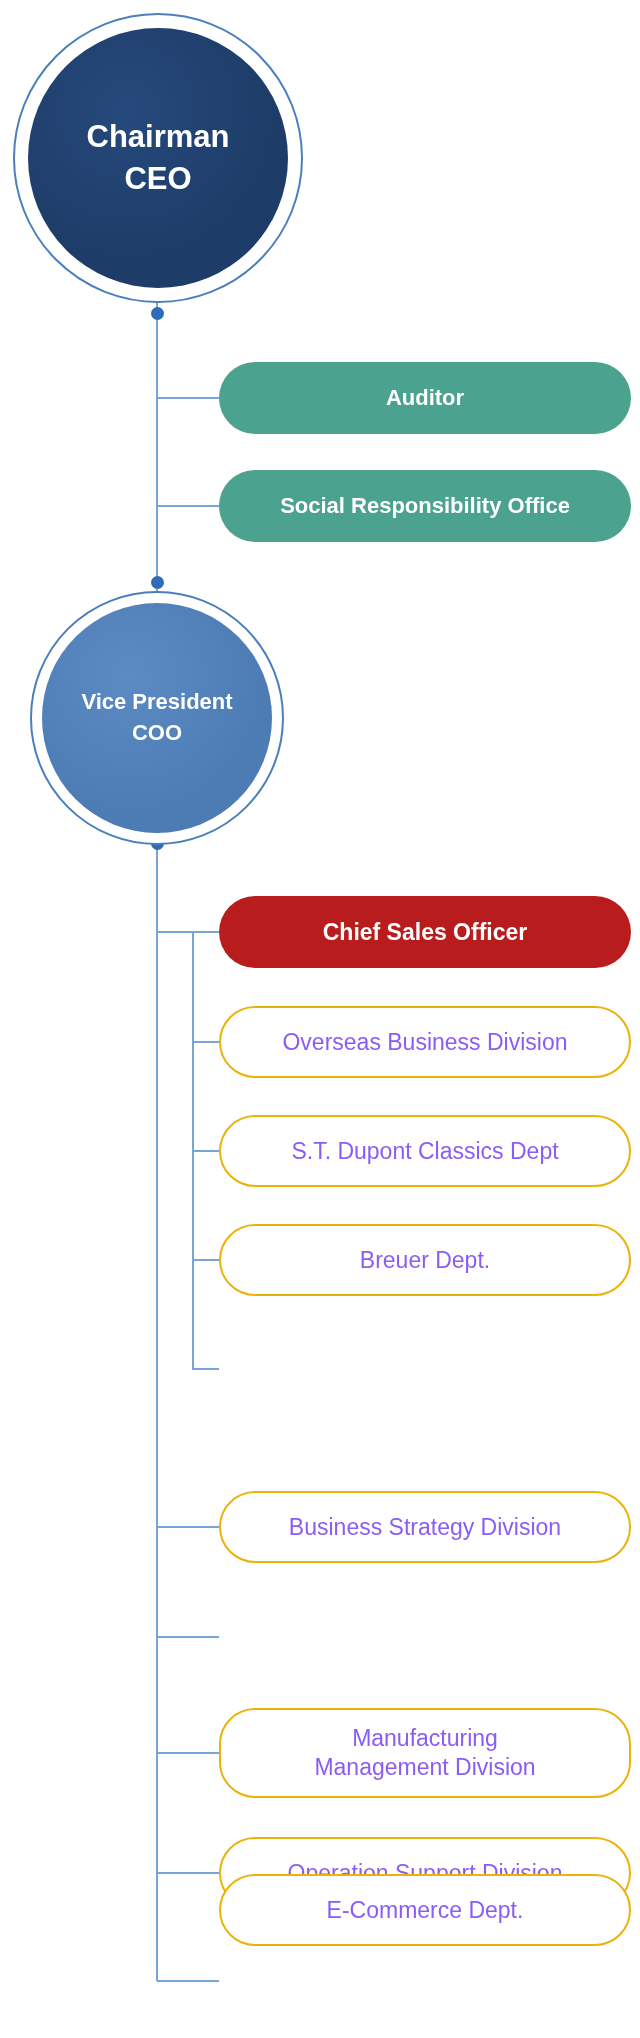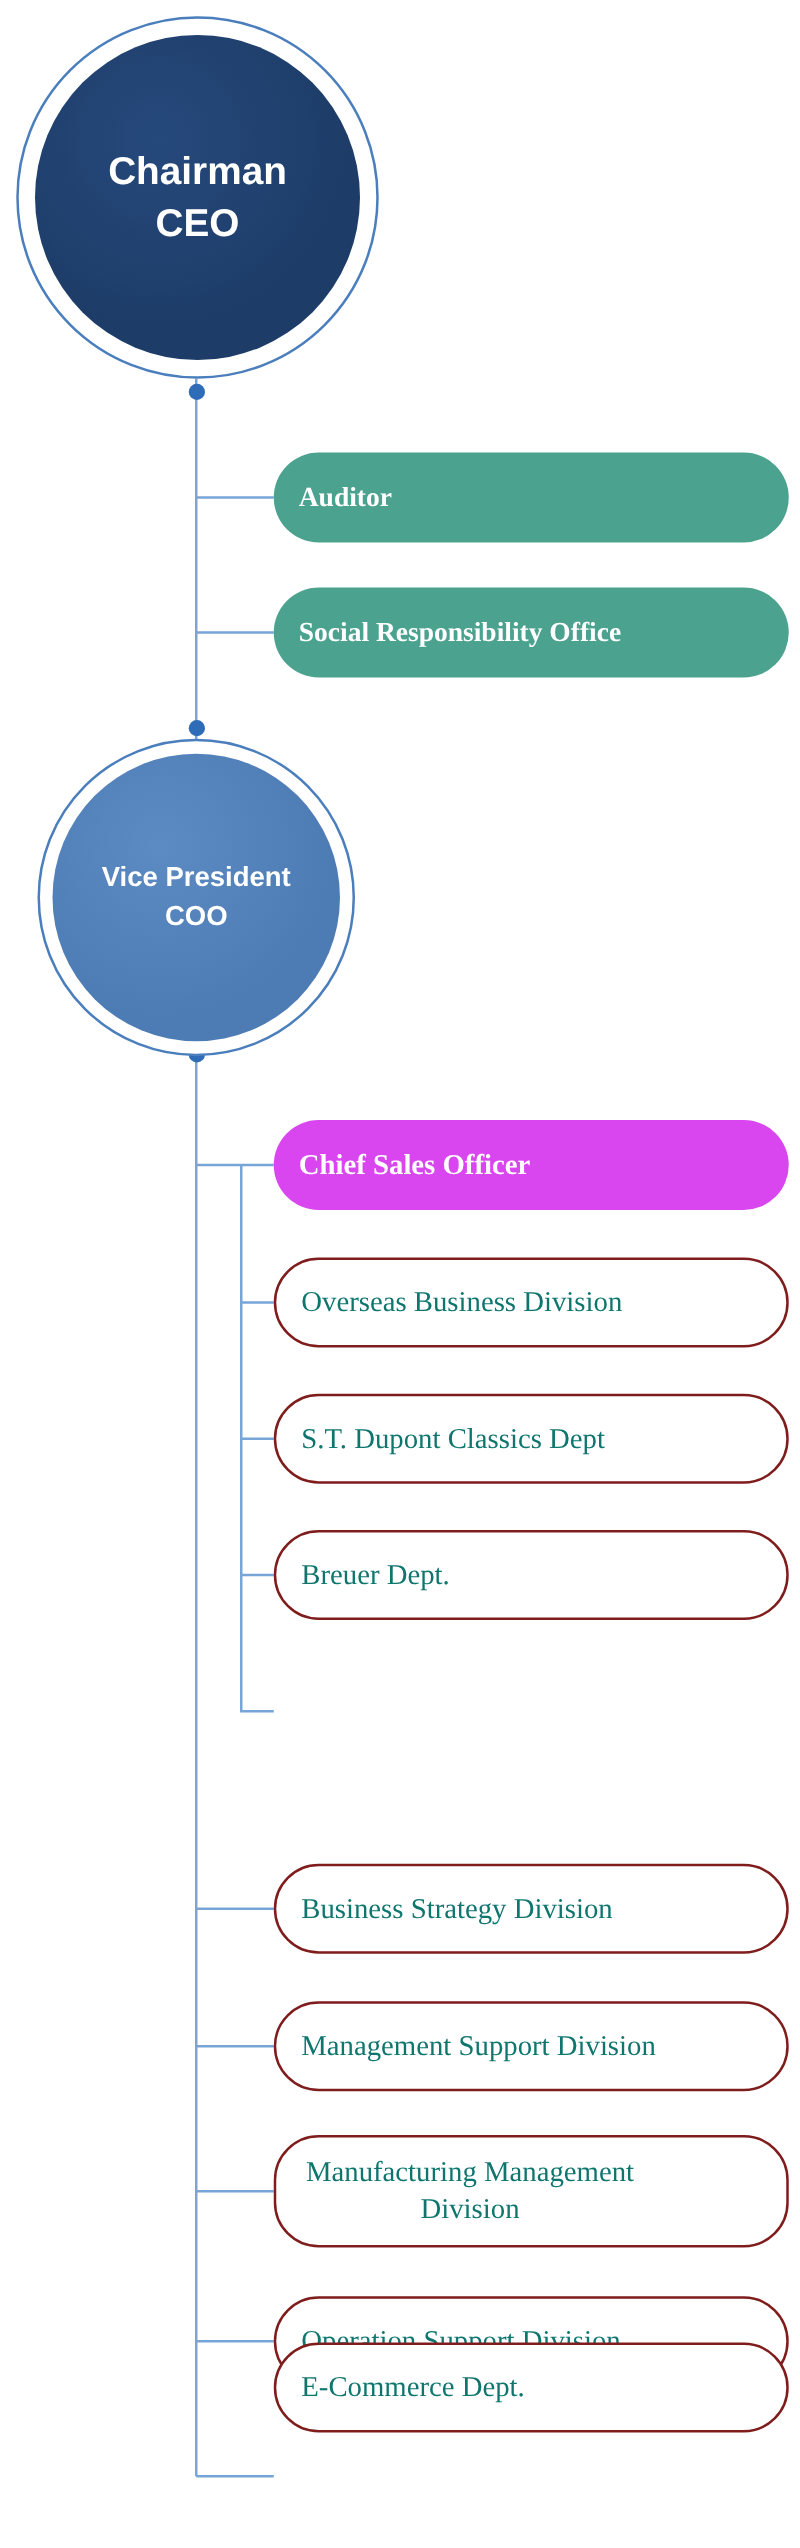--- a/index.html
+++ b/index.html
@@ -17,26 +17,26 @@
   .circle {
     position:absolute; border-radius:50%; color:#ffffff; font-weight:700;
     display:flex; flex-direction:column; align-items:center; justify-content:center;
     text-align:center;
   }
   .circle.chairman { background:radial-gradient(circle at 38% 32%, #26497c 0%, #1d3c67 65%); font-size:31px; line-height:1.35; }
   .circle.vp { background:radial-gradient(circle at 38% 32%, #5c8ac2 0%, #4d7cb5 65%); font-size:22px; line-height:1.4; }
   
   .pill {
     position:absolute; left:219px; width:412px; height:72px; border-radius:36px;
-    display:flex; align-items:center; justify-content:flex-start; text-align:center;
-    box-sizing:border-box; font-size:23px; line-height:1.25; padding:0 20px;font-family:Liberation Serif, serif;
+    display:flex; align-items:center; justify-content:center; text-align:center;
+    box-sizing:border-box; font-size:23px; line-height:1.25; padding:0 20px;
   }
   .pill.teal { background:#4ba28e; color:#ffffff; font-weight:700; font-size:22px; }
-  .pill.gray { background:#d946ef; color:#ffffff; font-weight:700; }
-  .pill.outline { background:#ffffff; border:2px solid #7f1d1d; color:#0f766e; font-weight:400; }
+  .pill.gray { background:#b91c1c; color:#ffffff; font-weight:700; }
+  .pill.outline { background:#ffffff; border:2px solid #eab308; color:#8b5cf6; font-weight:400; }
   .pill.tall { height:90px; }
   .pill.tall .pill-label { display:inline-block; max-width:270px; }
 </style>
 </head>
 <body>
 
 <div class="canvas">
 
   <div class="line vline" style="left:156px; top:303px; height:1678px;"></div>
   <div class="line vline" style="left:192px; top:932px; height:437px;"></div>
@@ -88,23 +88,20 @@
   <div class="pill outline" style="top:1224px;">
     <span class="pill-label">Breuer Dept.</span>
   </div>
   <div class="pill outline" style="top:1115px;">
     <span class="pill-label">S.T. Dupont Classics Dept</span>
   </div>
 
   <div class="pill outline" style="top:1491px;">
     <span class="pill-label">Business Strategy Division</span>
   </div>
-  <div class="pill outline" style="top:1601px;">
-    <span class="pill-label">Management Support Division</span>
-  </div>
   <div class="pill outline tall" style="top:1708px;">
     <span class="pill-label">Manufacturing Management Division</span>
   </div>
   <div class="pill outline" style="top:1837px;">
     <span class="pill-label">Operation Support Division</span>
   </div>
   <div class="pill outline" style="top:1874px;">
     <span class="pill-label">E-Commerce Dept.</span>
   </div>
 

